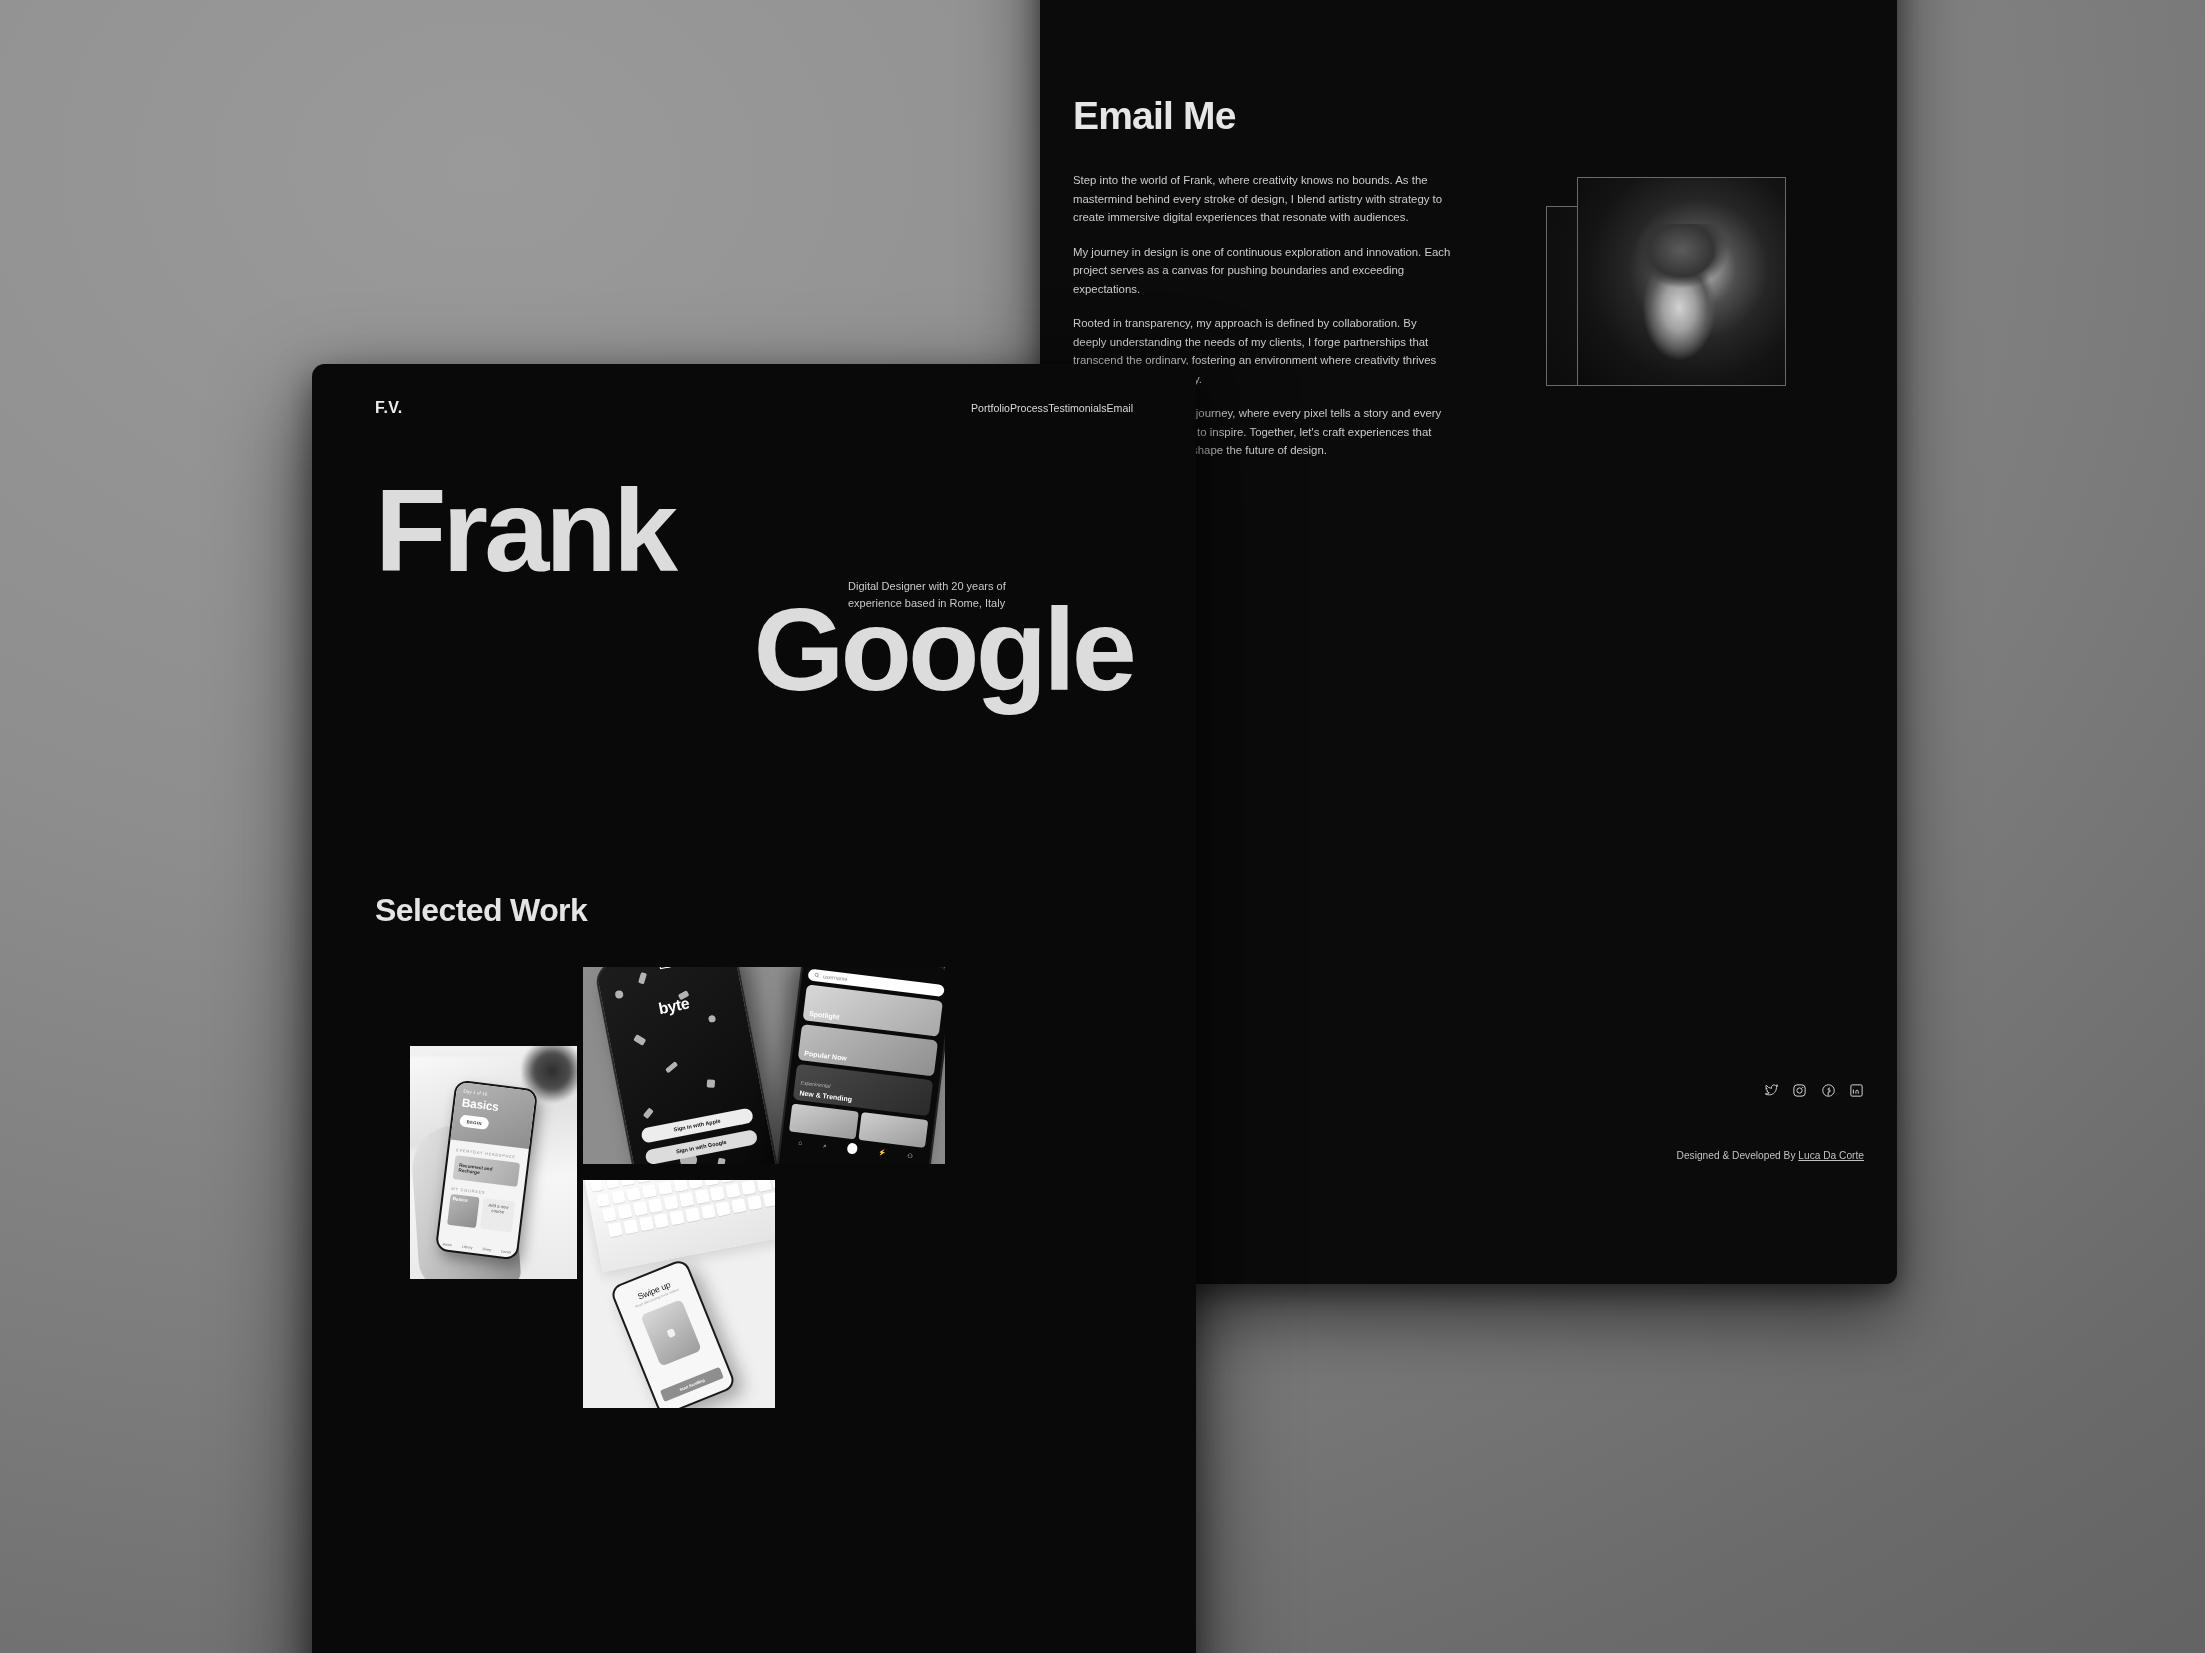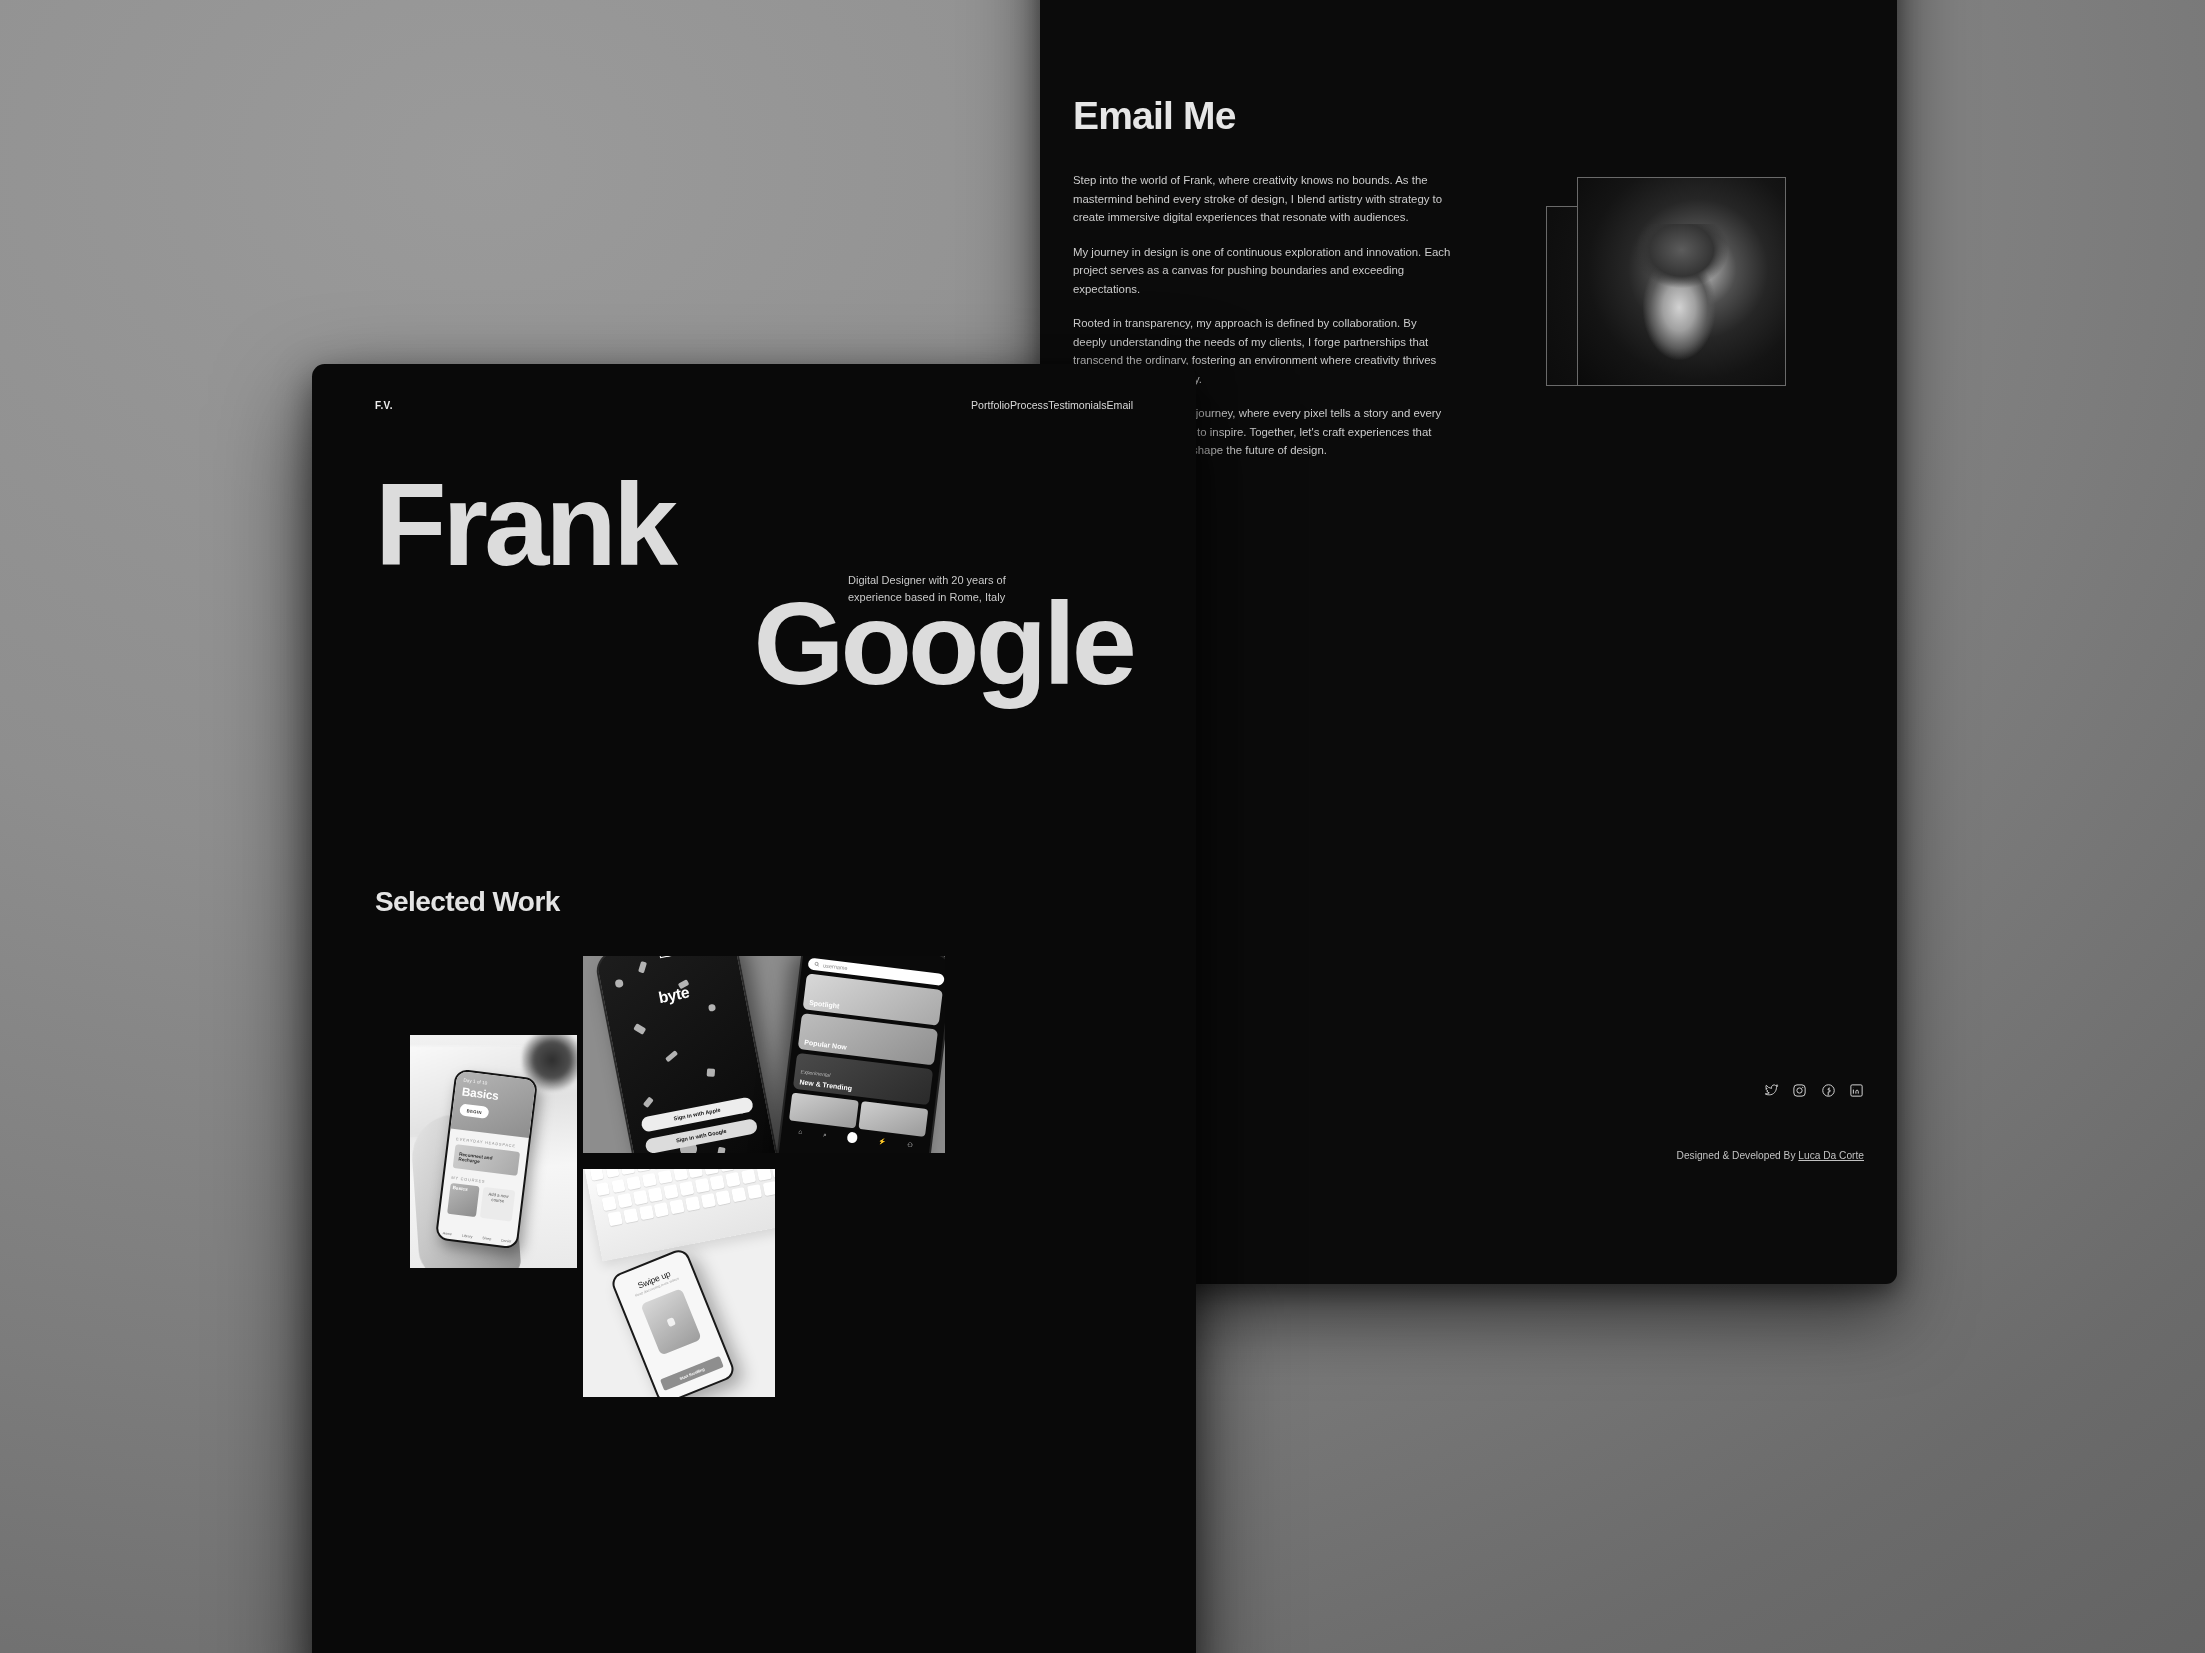--- a/index.html
+++ b/index.html
@@ -76,35 +76,35 @@
     width:884px; height:1339px;
     background:#090909;
     border-radius:12.6px;
     overflow:hidden;
     box-shadow:0 39px 95px rgba(0,0,0,.62), 0 12.6px 35px rgba(0,0,0,.5);
   }
   .front-inner{ position:relative; width:100%; height:100%; padding:0 63px; }
 
   
   .nav{ display:flex; align-items:center; justify-content:space-between; padding-top:35px; }
-  .logo{ font-size:10px; font-weight:bold; color:#eee; letter-spacing:0.4px; }
+  .logo{ font-size:16px; font-weight:bold; color:#eee; letter-spacing:0.4px; }
   .nav-links{ display:flex; }
   .nav-links a{ font-size:10.6px; color:#d9d9d9; text-decoration:none; }
 
   
   .hero{ margin-top:60px; position:relative; }
   .hero-l1{ font-size:117px; line-height:.92; font-weight:bold; color:#dcdcdc; letter-spacing:-3.9px; }
   .hero-l2{ font-size:117px; line-height:.92; font-weight:bold; color:#dcdcdc; letter-spacing:-3.9px; text-align:right; margin-top:11px; }
   .hero-tag{
     position:absolute; left:473px; top:101px; width:189px;
     font-size:11px; line-height:1.52; color:#cacaca;
   }
 
   
-  .sw-title{ margin-top:189px; font-size:28px; font-weight:bold; color:#e4e4e4; letter-spacing:-0.6px; }
+  .sw-title{ margin-top:189px; font-size:32px; font-weight:bold; color:#e4e4e4; letter-spacing:-0.6px; }
 
   .grid{ position:relative; margin-top:38px; height:441px; }
   .tile{ position:absolute; overflow:hidden; background:#111; }
 
   
   .tA{ left:208px; top:0; width:362px; height:197px; background:#8d8d8d; }
   .phA{
     position:absolute; left:33px; top:-17.3px; width:143px; height:252px;
     background:linear-gradient(150deg,#1d1d1d,#070707);
     border-radius:20.5px; transform:rotate(-11deg);

